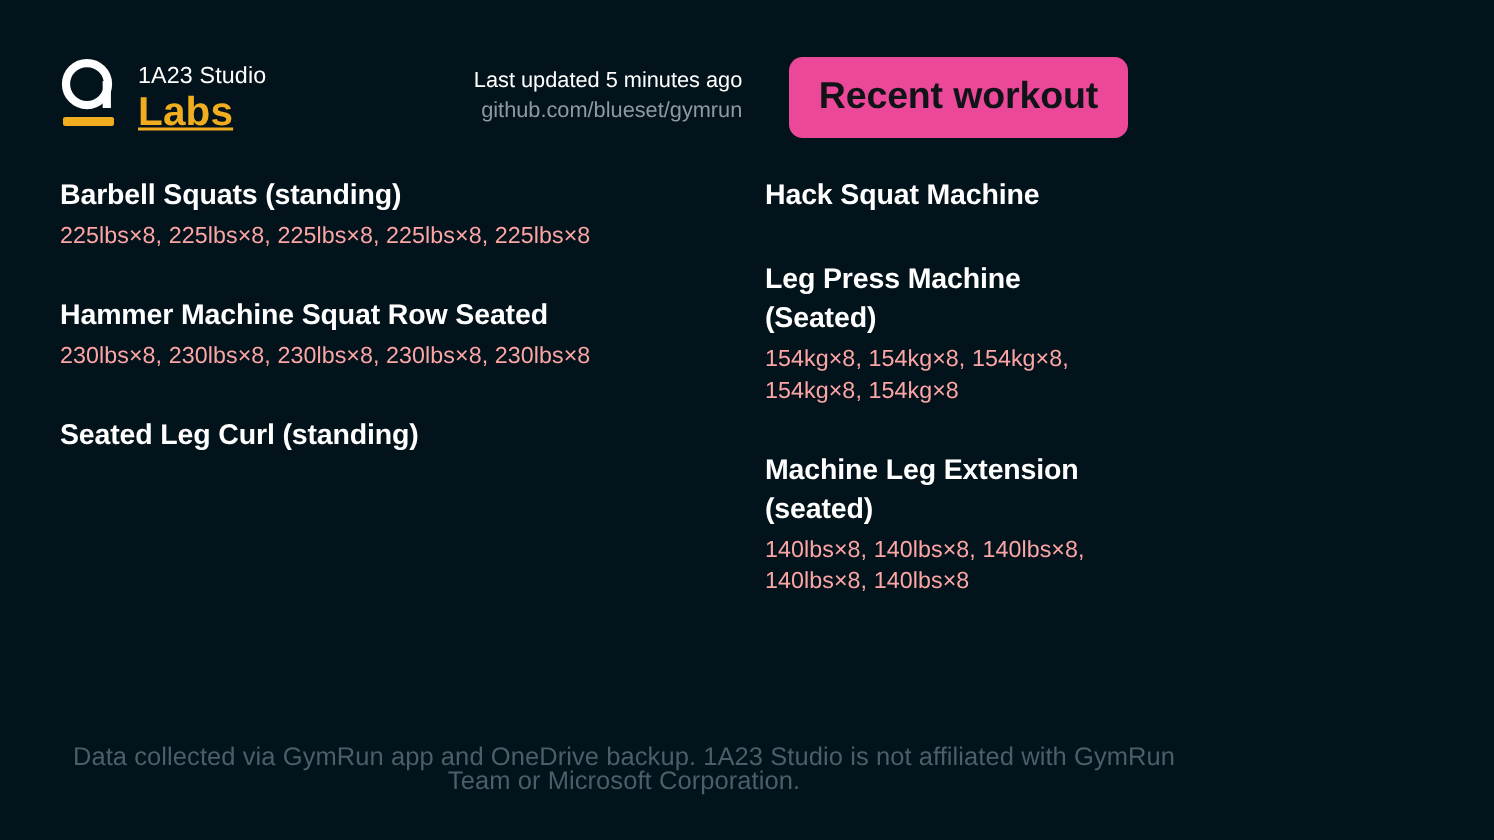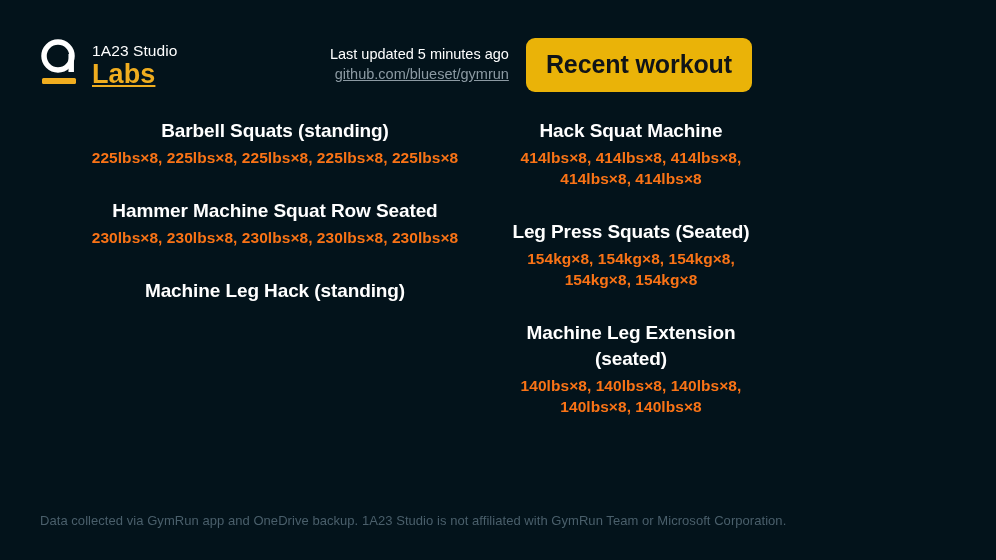--- a/index.html
+++ b/index.html
@@ -70,45 +70,44 @@
     margin-top: -1px;
     text-decoration: underline;
   }
 
   .header-right {
     position: absolute;
     right: 0;
     top: 0;
     display: flex;
     align-items: center;
-    gap: 17px;
+    gap: 31px;
   }
 
   .meta {
     text-align: right;
     padding-bottom: 2px;
   }
 
   .meta-updated {
     font-size: 14.5px;
     color: #ffffff;
     line-height: 20px;
     white-space: nowrap;
   }
 
   .meta-link {
     font-size: 14.5px;
     color: #8c9aa3;
     line-height: 20px;
     white-space: nowrap;
-    text-decoration: underline;
   }
 
   .badge {
-    background: #eab308;
+    background: #ec4899;
     color: #101418;
     font-size: 25px;
     font-weight: 700;
     letter-spacing: -0.1px;
     padding: 12px 20px 14px;
     border-radius: 9px;
     white-space: nowrap;
     line-height: 28px;
     border: none;
     font-family: "Liberation Sans", sans-serif;
@@ -118,53 +117,53 @@
   
   .grid {
     position: absolute;
     left: 40px;
     top: 118px;
     right: 40px;
     display: grid;
     grid-template-columns: 470px 1fr;
     column-gap: 0px;
     row-gap: 0px;
-    text-align: center;
   }
 
   .entry {
     margin-bottom: 30px;
   }
 
   .entry-name {
     font-size: 19px;
     font-weight: 700;
     color: #ffffff;
     line-height: 26px;
     letter-spacing: -0.1px;
     margin-bottom: 3px;
   }
 
   .entry-sets {
     font-size: 15.5px;
-    font-weight: 700;
-    color: #f97316;
+    font-weight: 400;
+    color: #fca5a5;
     line-height: 21px;
     letter-spacing: 0.05px;
   }
 
   
   .footer {
     position: absolute;
     left: 40px;
     bottom: 31px;
-    font-size: 13px;
+    font-size: 17px;
     color: #4a5f6b;
     line-height: 16px;
     letter-spacing: 0.05px;
+    text-align: center;
   }
 </style>
 </head>
 <body>
 
 <div class="card">
 
   <div class="header">
 
     <div class="brand">
@@ -196,31 +195,30 @@
     <div class="column">
       <div class="entry">
         <div class="entry-name">Barbell Squats (standing)</div>
         <div class="entry-sets">225lbs×8, 225lbs×8, 225lbs×8, 225lbs×8, 225lbs×8</div>
       </div>
       <div class="entry">
         <div class="entry-name">Hammer Machine Squat Row Seated</div>
         <div class="entry-sets">230lbs×8, 230lbs×8, 230lbs×8, 230lbs×8, 230lbs×8</div>
       </div>
       <div class="entry">
-        <div class="entry-name">Machine Leg Hack (standing)</div>
+        <div class="entry-name">Seated Leg Curl (standing)</div>
       </div>
     </div>
 
     <div class="column">
       <div class="entry">
         <div class="entry-name">Hack Squat Machine</div>
-        <div class="entry-sets">414lbs×8, 414lbs×8, 414lbs×8, 414lbs×8, 414lbs×8</div>
-      </div>
-      <div class="entry">
-        <div class="entry-name">Leg Press Squats (Seated)</div>
+      </div>
+      <div class="entry">
+        <div class="entry-name">Leg Press Machine (Seated)</div>
         <div class="entry-sets">154kg×8, 154kg×8, 154kg×8, 154kg×8, 154kg×8</div>
       </div>
       <div class="entry">
         <div class="entry-name">Machine Leg Extension (seated)</div>
         <div class="entry-sets">140lbs×8, 140lbs×8, 140lbs×8, 140lbs×8, 140lbs×8</div>
       </div>
     </div>
 
   </div>
 

